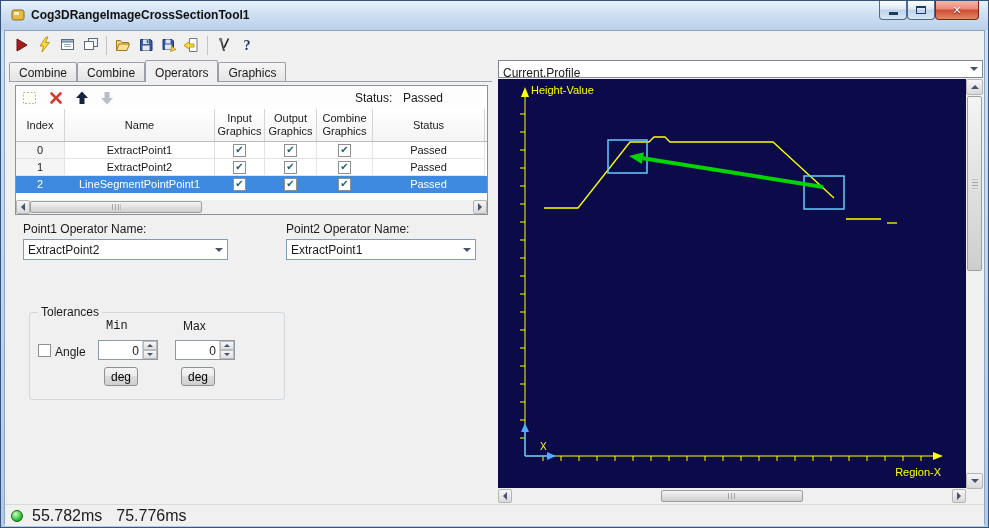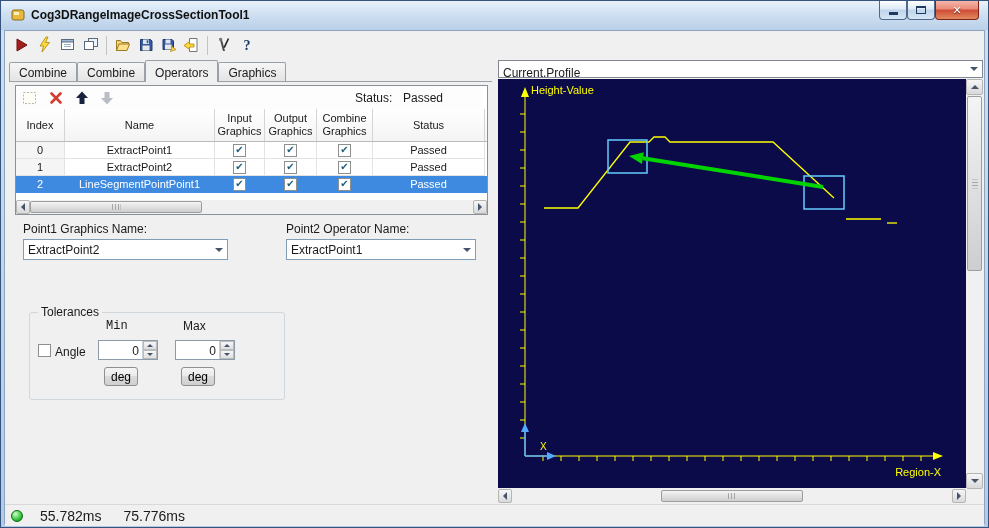--- a/index.html
+++ b/index.html
@@ -104,21 +104,21 @@
   .record-combo .combo-text { font-size:12px;margin-top:8px; }
   .plot { position:absolute; left:497px; top:78px; width:468px; height:409px; }
   .axis-label { fill:#ffff00; font-family:"Liberation Sans",sans-serif; font-size:11px; }
   .axis-label.sm { font-size:10px; }
 
   
   .statusbar { position:absolute; left:4px; right:4px; top:503px; height:22px; background:#f0f0f0;
                border-top:1px solid #d9d9d9; display:flex; align-items:center; }
   .led { width:12px; height:12px; border-radius:50%; margin:0 9px 0 6px;
          background:radial-gradient(circle at 35% 30%, #d2fbc8, #3ecb43 55%, #0c7d18); border:1px solid #0a6a14; }
-  .time { font-size:14px; margin-right:14px;margin-left:8px; }
+  .time { font-size:16px; margin-right:14px; }
 </style>
 </head>
 <body>
 
 <div class="window">
   <div class="titlebar">
     <span class="app-icon">
       <svg width="16" height="16">
           <rect x="2" y="3" width="12" height="10" rx="2" fill="#e8b93c" stroke="#8a6d1f"></rect>
           <rect x="4" y="5" width="5" height="3" fill="#fdf0c0"></rect>
@@ -299,21 +299,21 @@
       <div class="sb-btn" style="left:0;top:0;width:14px;height:14px;">
           <span class="tri t-left"></span>
         </div>
       <div class="sb-thumb h" style="left:14px;top:1px;width:172px;height:12px;"></div>
       <div class="sb-btn" style="right:0;top:0;width:14px;height:14px;">
           <span class="tri t-right"></span>
         </div>
     </div>
   </div>
 
-  <span class="field-label" style="left:22px;top:221px;">Point1 Graphics Name:</span>
+  <span class="field-label" style="left:22px;top:221px;">Point1 Operator Name:</span>
   <div class="combo" style="left:22px;top:238px;width:205px;">
     <span class="combo-text">ExtractPoint2</span>
     <span class="combo-arrow">
         <span class="tri t-down"></span>
       </span>
   </div>
   <span class="field-label" style="left:285px;top:221px;">Point2 Operator Name:</span>
   <div class="combo" style="left:285px;top:238px;width:190px;">
     <span class="combo-text">ExtractPoint1</span>
     <span class="combo-arrow">

